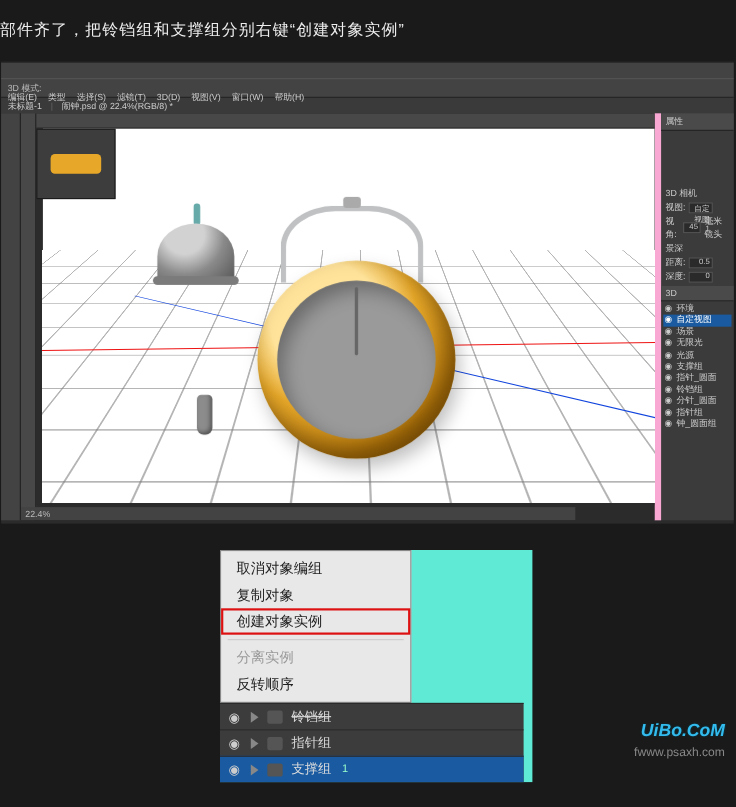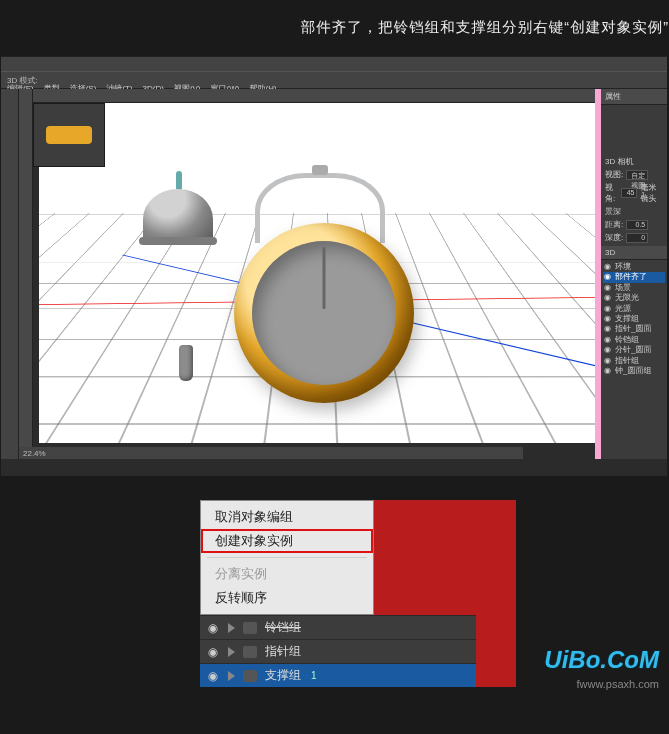--- a/index.html
+++ b/index.html
@@ -6,21 +6,21 @@
   body {
     width: 669px;
     height: 734px;
     background: #1a1a1a;
     font-family: "Microsoft YaHei", sans-serif;
     color: #ddd;
     position: relative;
     overflow: hidden;
   }
   .caption {
-    text-align: right;
+    text-align: left;
     padding: 18px 0 16px 0;
     font-size: 14.5px;
     color: #eee;
     letter-spacing: 1px;
   }
   
   .ps-window {
     position: absolute;
     left: 1px; top: 56px;
     width: 666px; height: 420px;
@@ -185,22 +185,22 @@
   .tree { padding:2px 2px; line-height:1.3;}
   .tree .row { display:flex; align-items:center; gap:3px; padding:0 1px;}
   .tree .eye { width:8px;}
   .tree .sel { background:#1a5aa0; color:#fff;}
   .footer-strip{
     position:absolute; left:0; bottom:0; right:72px; height:12px;
     background:#434343; font-size:8px; color:#bbb; padding-left:4px; display:flex; align-items:center;
   }
   
   .bottom-area {
-    position:absolute; left:200px; top:500px; width:316px;
-    background:#b91c1c;
+    position:absolute; left:200px; top:500px; width:284px;
+    background:#5eead4;
   }
   .ctx-menu {
     width:174px; background:#e8e8e8; border:1px solid #888;
     font-size:13px; color:#222; padding:4px 0;
   }
   .ctx-item { padding:3px 14px; }
   .ctx-item.disabled { color:#999; }
   .ctx-item.highlight { border:2px solid #d11; padding:1px 12px; }
   .ctx-sep { height:1px; background:#ccc; margin:4px 6px;}
   .layer-panel {
@@ -211,21 +211,21 @@
     display:flex; align-items:center; gap:8px;
     border-top:1px solid #2a2a2a; height:24px; padding:0 6px;
   }
   .lrow .eye { width:14px; text-align:center; color:#ccc;}
   .lrow .ico { width:0; height:0; border-left:7px solid #888; border-top:5px solid transparent; border-bottom:5px solid transparent;}
   .lrow .fold { width:14px; height:12px; background:#555; border-radius:2px;}
   .lrow.sel { background:#1a5aa0; }
   .lrow .count { font-size:10px; color:#9fc; margin-left:2px;}
   .watermark1 {
     position:absolute; right:10px; bottom:60px;
-    font-size:24px; font-weight:bold; font-style:italic;
+    font-size:16px; font-weight:bold; font-style:italic;
     color:#3be; text-shadow:0 0 2px #045;
   }
   .watermark2 {
     position:absolute; right:10px; bottom:44px;
     font-size:11px; color:#888;
   }
 </style>
 </head>
 <body>
 
@@ -237,20 +237,25 @@
     <span>类型</span>
     <span>选择(S)</span>
     <span>滤镜(T)</span>
     <span>3D(D)</span>
     <span>视图(V)</span>
     <span>窗口(W)</span>
     <span>帮助(H)</span>
   </div>
   <div class="options-bar">
     <span>3D 模式:</span>
+  </div>
+  <div class="doc-tab">
+    <span>未标题-1</span>
+    <span class="sep">|</span>
+    <span>闹钟.psd @ 22.4%(RGB/8) *</span>
   </div>
   <div class="workspace">
     <div class="left-tools"></div>
 
     <div class="canvas-area">
       <div class="ruler-h"></div>
       <div class="ruler-v"></div>
       <div class="viewport">
         <div class="scene3d">
           <div class="ground"></div>
@@ -297,21 +302,21 @@
           </div>
       </div>
       <div class="panel-title">3D</div>
       <div class="tree">
         <div class="row">
             <span class="eye">◉</span>
             <span>环境</span>
           </div>
         <div class="row sel">
             <span class="eye">◉</span>
-            <span>部件齐了</span>
+            <span>自定视图</span>
           </div>
         <div class="row">
             <span class="eye">◉</span>
             <span>场景</span>
           </div>
         <div class="row">
             <span class="eye">◉</span>
             <span>无限光</span>
           </div>
         <div class="row">
@@ -343,20 +348,21 @@
             <span>钟_圆面组</span>
           </div>
       </div>
     </div>
   </div>
 </div>
 
 <div class="bottom-area">
   <div class="ctx-menu">
     <div class="ctx-item">取消对象编组</div>
+    <div class="ctx-item">复制对象</div>
     <div class="ctx-item highlight">创建对象实例</div>
     <div class="ctx-sep"></div>
     <div class="ctx-item disabled">分离实例</div>
     <div class="ctx-item">反转顺序</div>
   </div>
   <div class="layer-panel">
     <div class="lrow">
       <span class="eye">◉</span>
       <span class="ico"></span>
       <span class="fold"></span>

